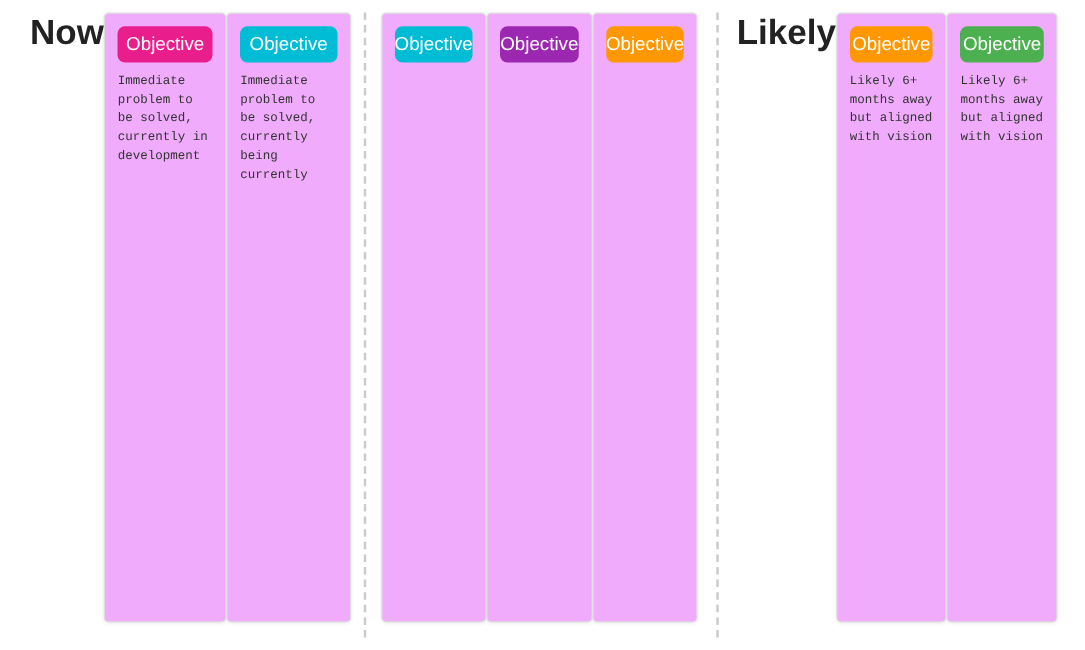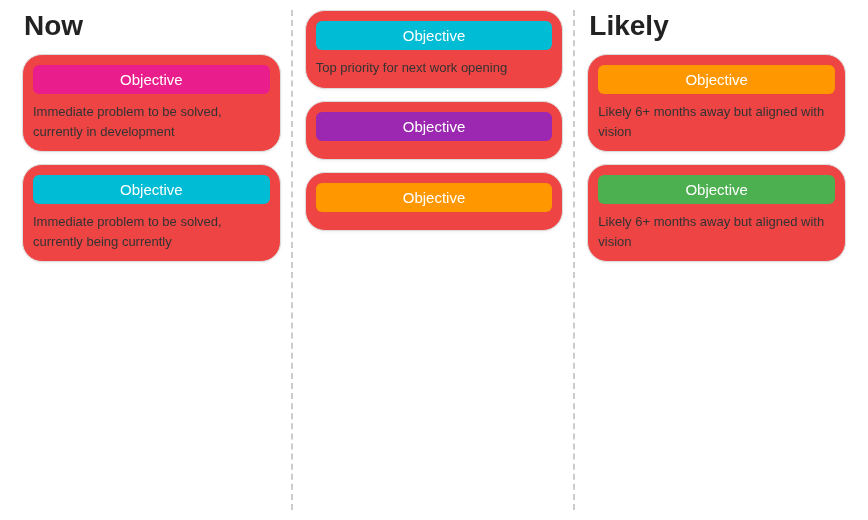--- a/index.html
+++ b/index.html
@@ -16,82 +16,82 @@
       display: flex;
       flex-direction: row;
       width: 100%;
       height: 100%;
       padding: 10px 10px 10px 10px;
       gap: 0;
     }
     .column {
       flex: 1;
       display: flex;
-      flex-direction: column;
+      flex-direction: row;
       padding: 0 12px;
       position: relative;
     }
     .column:not(:last-child)::after {
       content: '';
       position: absolute;
       right: 0;
       top: 0;
       bottom: 0;
       border-right: 2px dashed #ccc;
     }
     .column-title {
       font-size: 28px;
       font-weight: bold;
       color: #222;
       margin-bottom: 12px;
       padding-left: 2px;
     }
     .card {
-      background: #ef4444;
+      background: #f0abfc;
       border: 1px solid #ddd;
-      border-radius: 20px;
+      border-radius: 4px;
       padding: 10px;
       margin-bottom: 12px;
       box-shadow: 0 1px 3px rgba(0,0,0,0.06);
     }
     .objective-badge {
       border-radius: 6px;
       text-align: center;
       color: #fff;
       font-size: 15px;
       font-weight: 500;
       padding: 6px 0;
       margin-bottom: 8px;
       width: 100%;
     }
     .card-text {
-      font-size: 13px;
+      font-size: 10px;
       color: #333;
       line-height: 1.5;
+      font-family: Liberation Mono, monospace;
     }
   </style>
 </head>
 <body>
 
 <div class="board">
 <div class="column">
       <div class="column-title">Now</div>
       <div class="card">
         <div class="objective-badge" style="background-color: rgb(233, 30, 140);">Objective</div>
         <div class="card-text">Immediate problem to be solved, currently in development</div>
       </div>
       <div class="card">
         <div class="objective-badge" style="background-color: rgb(0, 188, 212);">Objective</div>
         <div class="card-text">Immediate problem to be solved, currently being currently</div>
       </div>
     </div>
     <div class="column">
       <div class="card">
         <div class="objective-badge" style="background-color: rgb(0, 188, 212);">Objective</div>
-        <div class="card-text">Top priority for next work opening</div>
       </div>
       <div class="card">
         <div class="objective-badge" style="background-color: rgb(156, 39, 176);">Objective</div>
       </div>
       <div class="card">
         <div class="objective-badge" style="background-color: rgb(255, 152, 0);">Objective</div>
       </div>
     </div>
     <div class="column">
       <div class="column-title">Likely</div>

